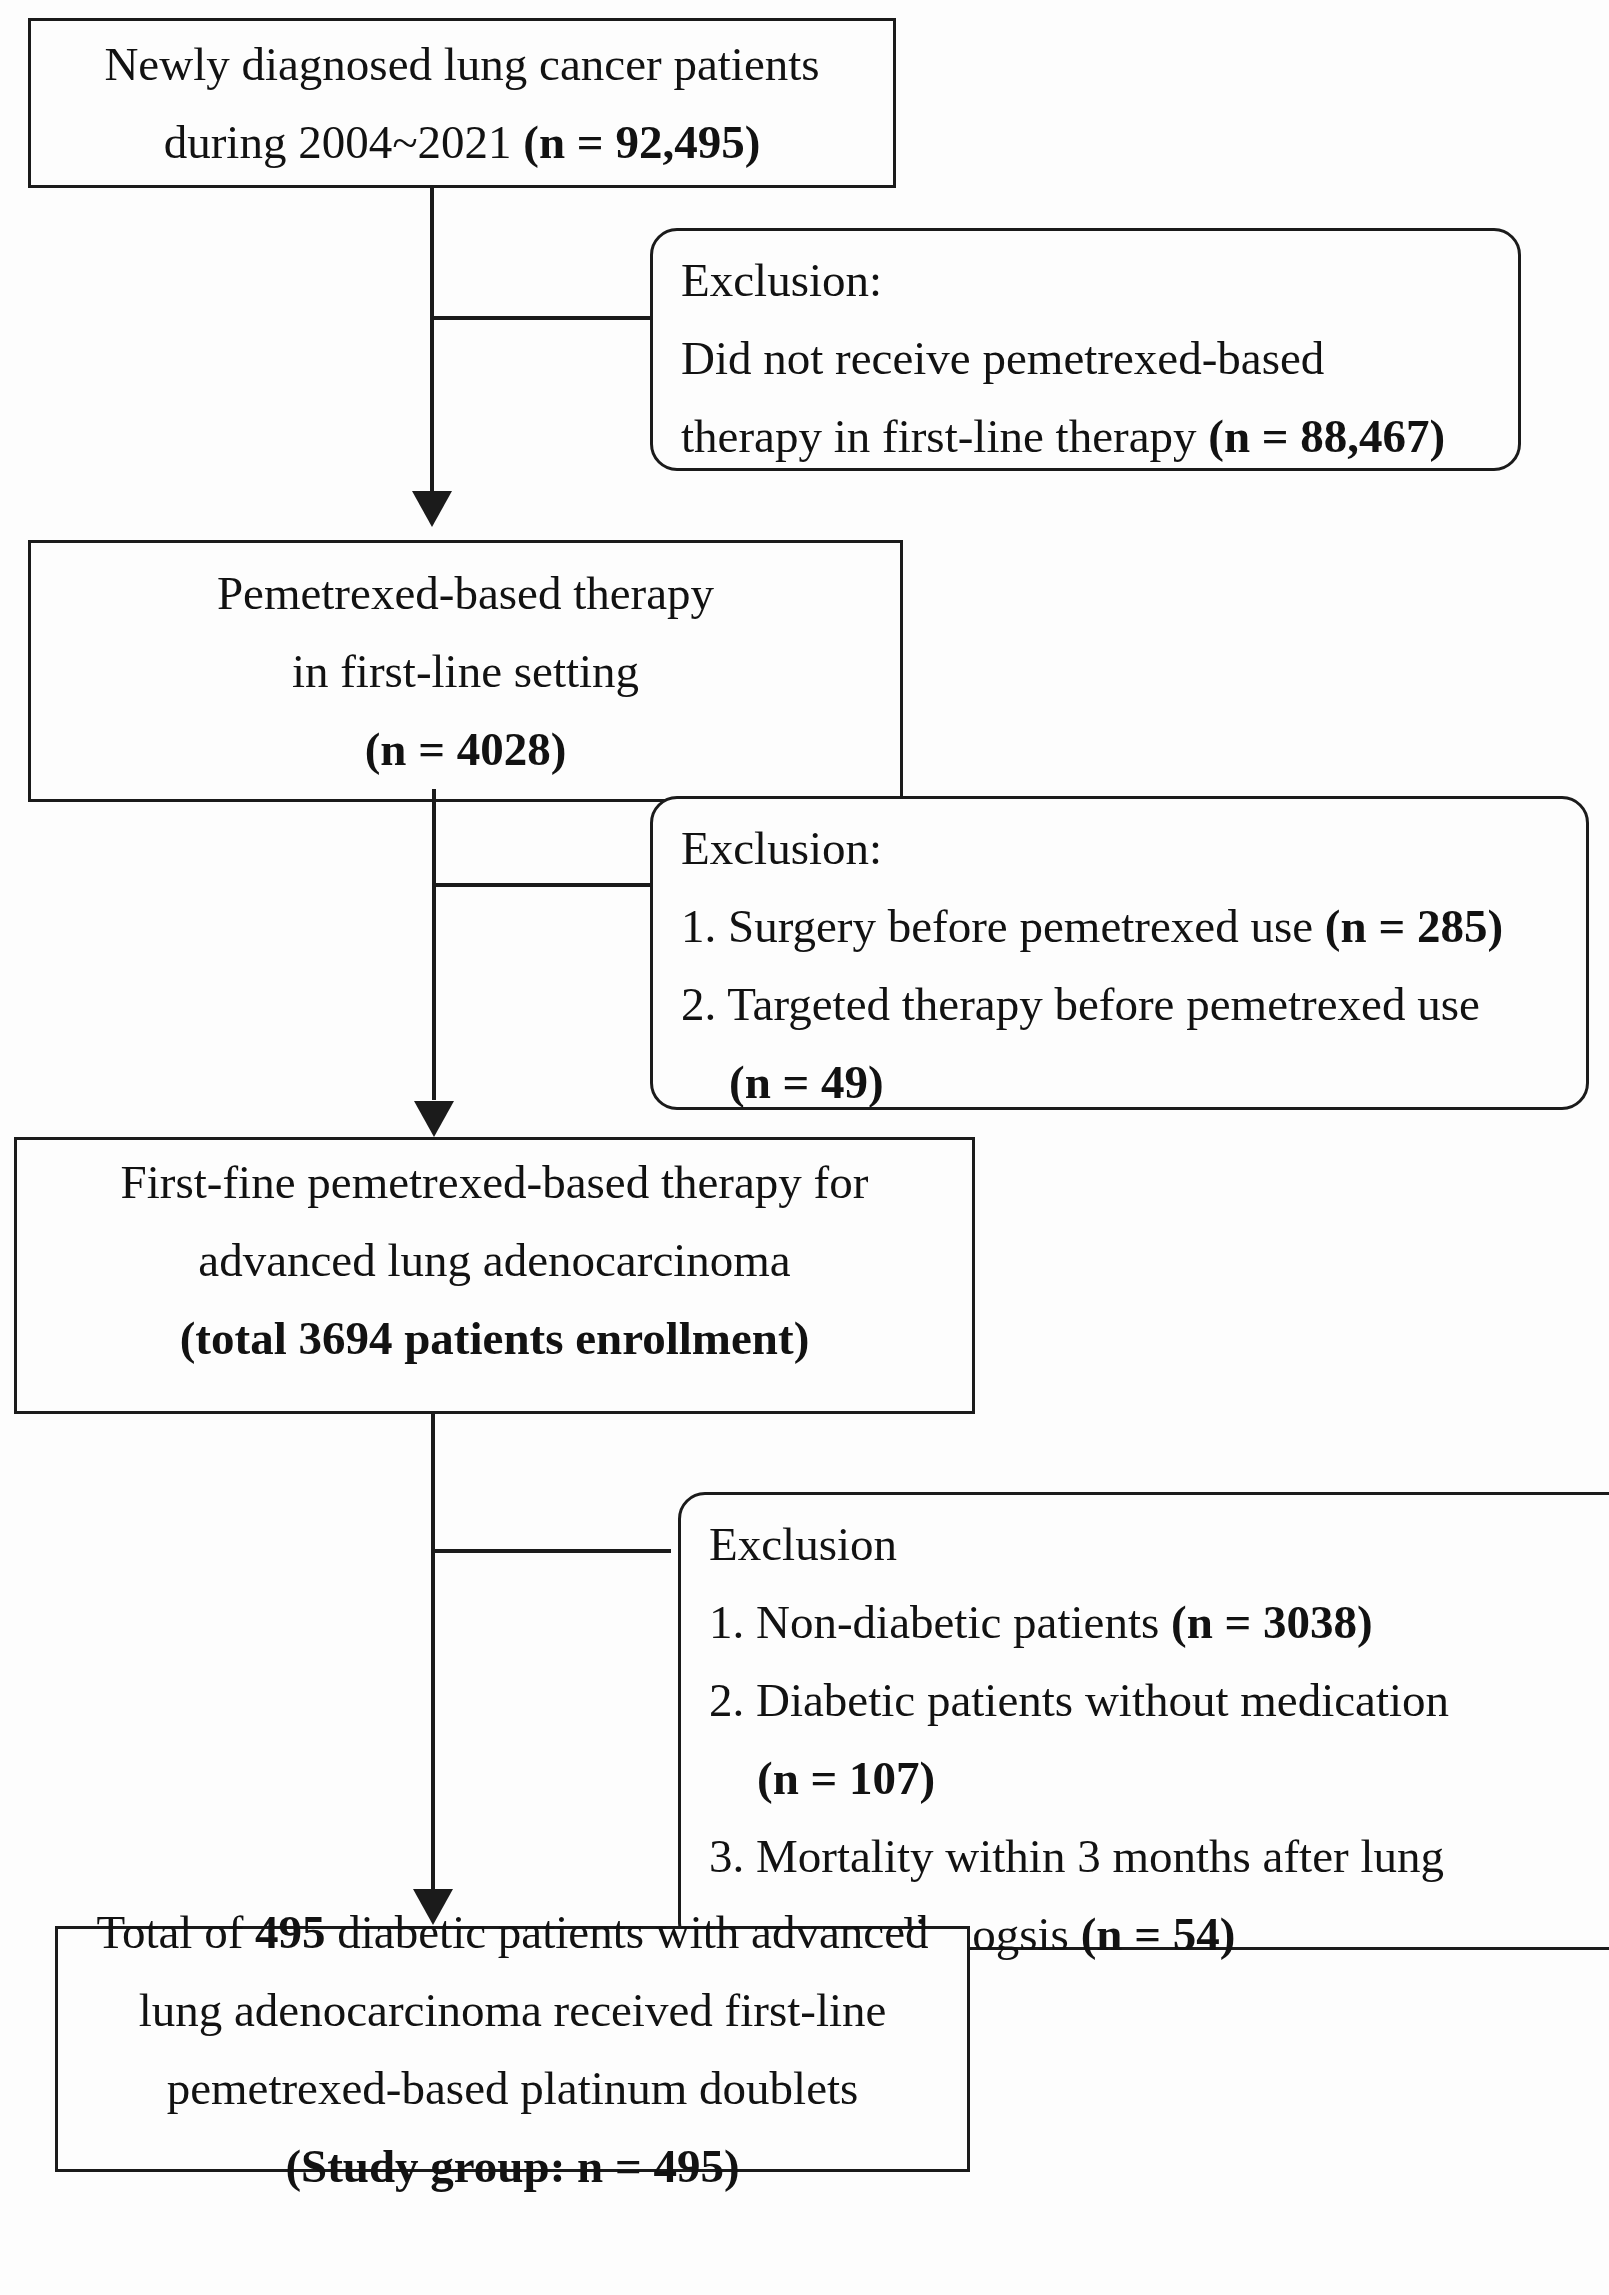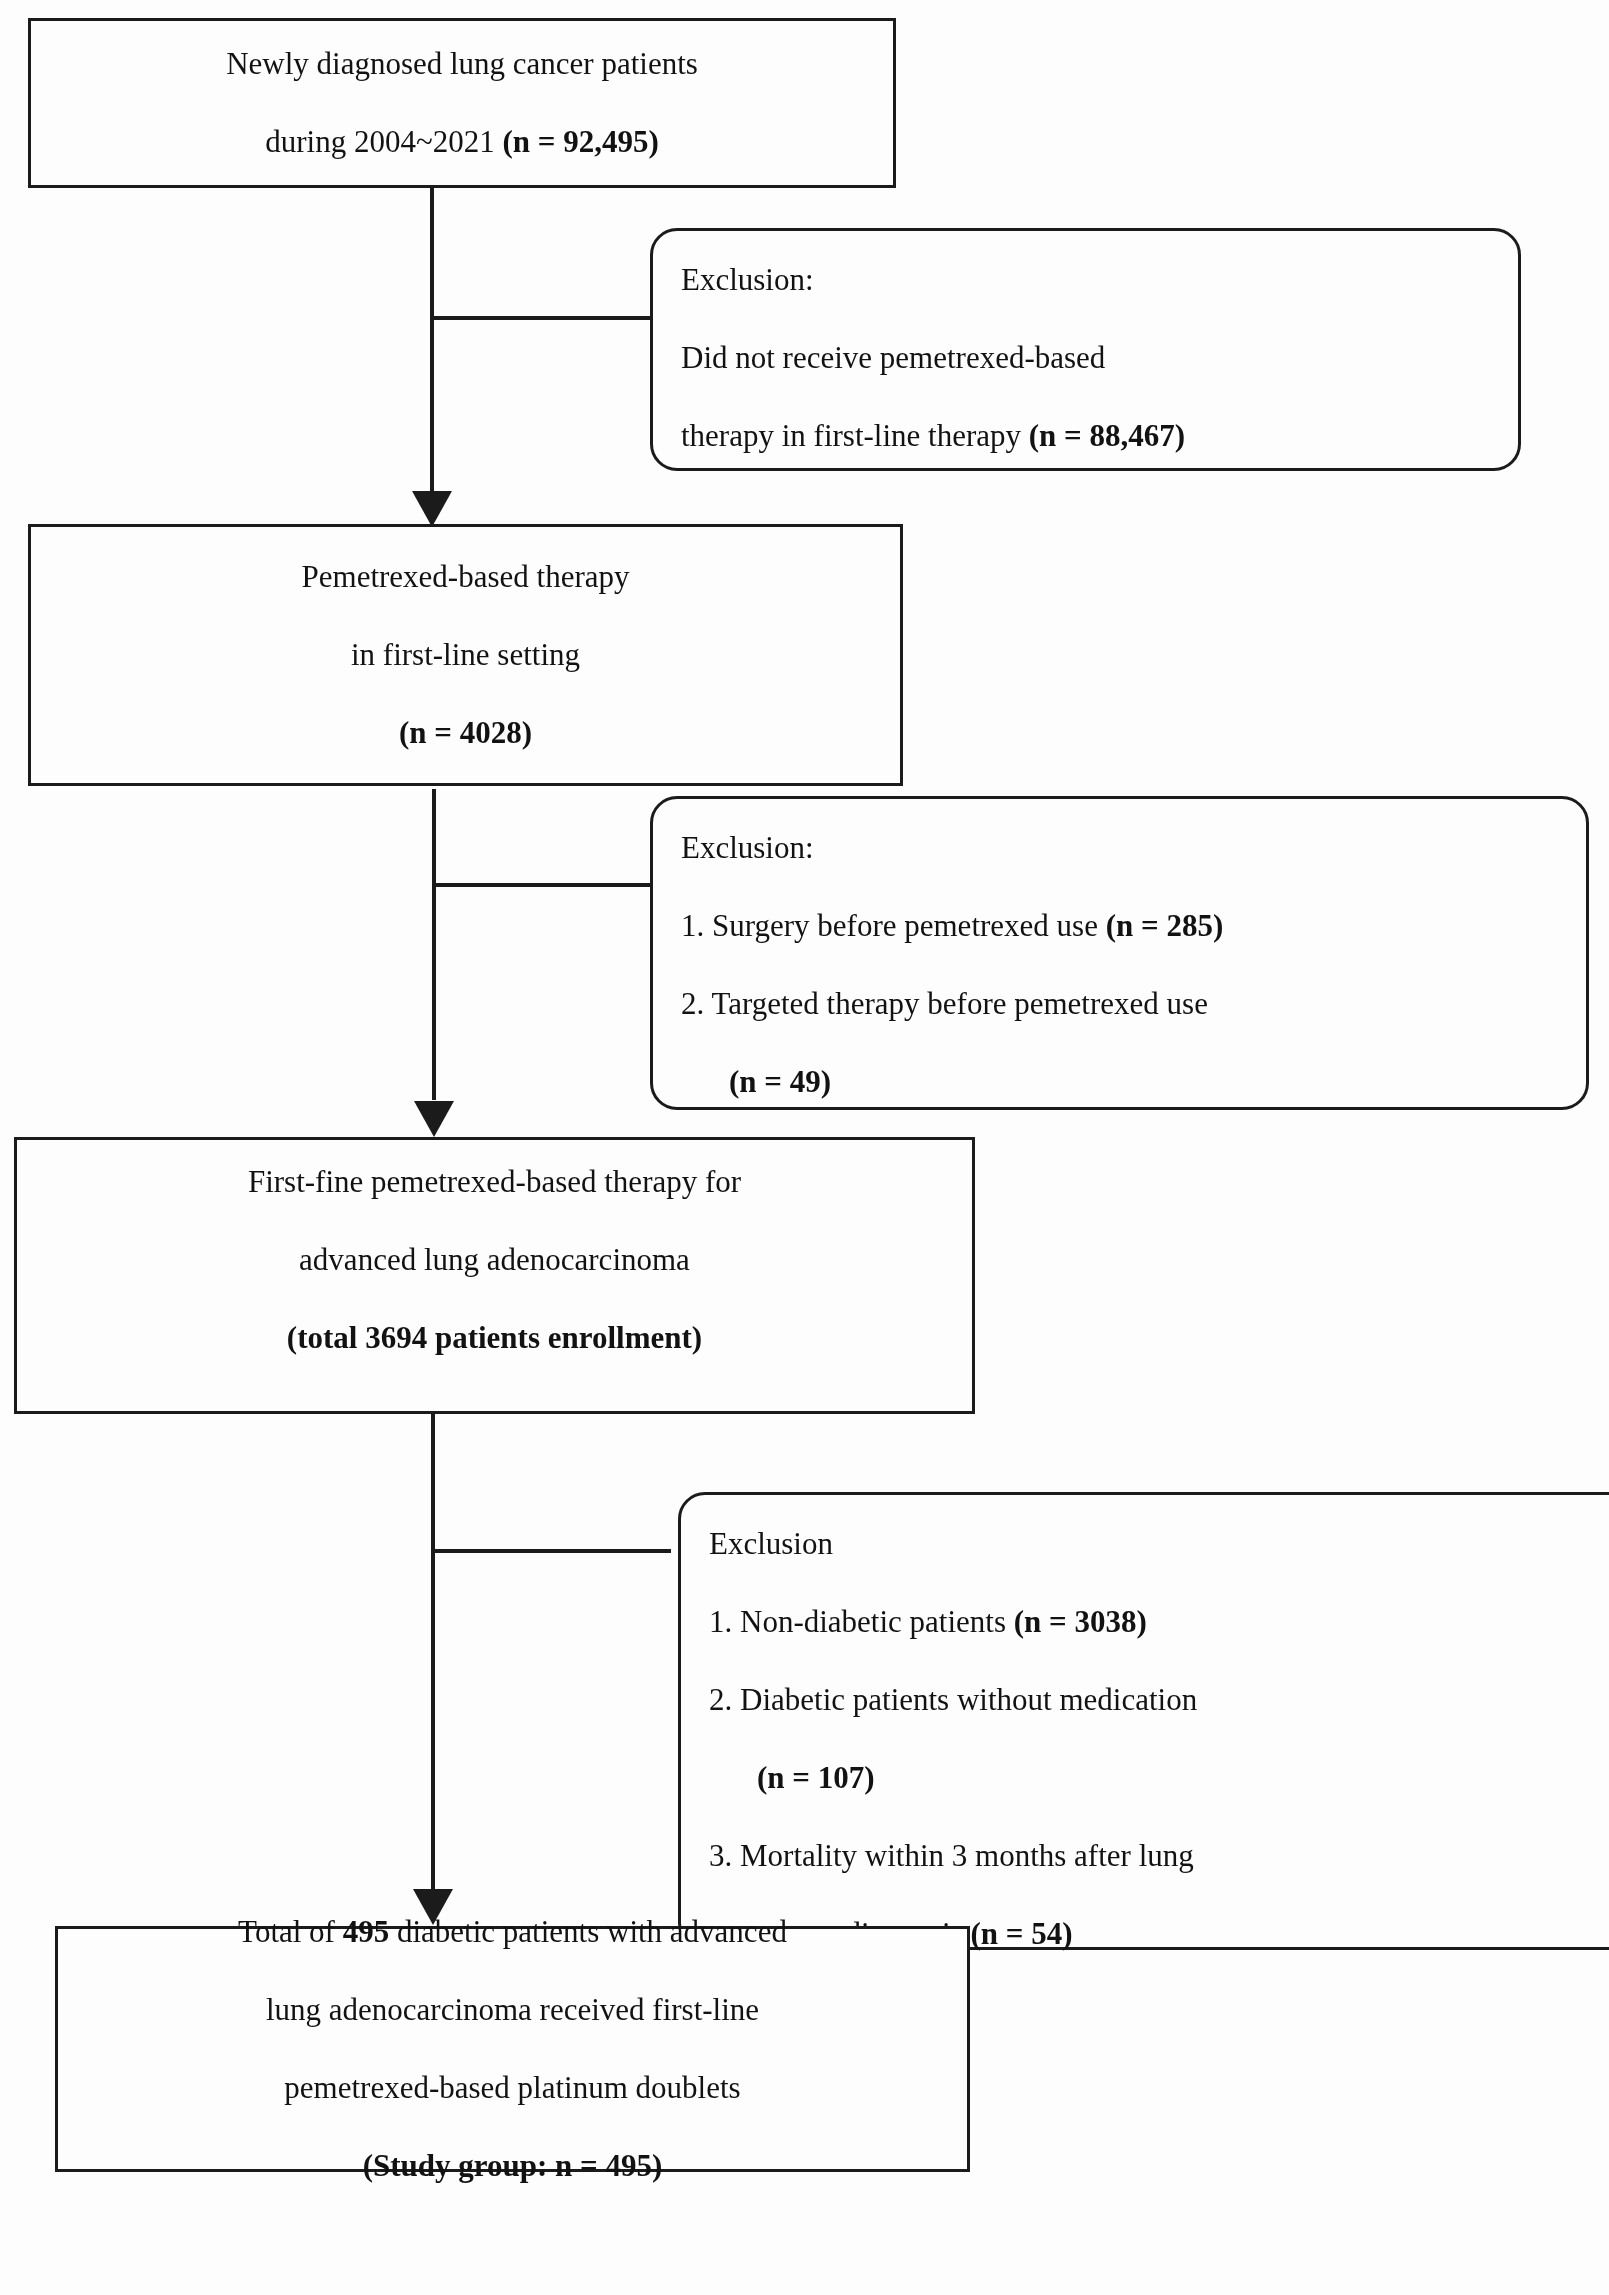--- a/index.html
+++ b/index.html
@@ -14,21 +14,21 @@
     font-family:"Liberation Serif","DejaVu Serif",serif;
     color:var(--text);
     position:relative;
     overflow:hidden;
   }
   .box{
     position:absolute;
     border:3.7px solid var(--line);
     background:var(--background);
     box-sizing:border-box;
-    font-size:31px;
+    font-size:47px;
   }
   .center{
     display:flex;flex-direction:column;justify-content:center;
     text-align:center;
   }
   .excl{
     padding:9.8px 22px 0 28px;
     text-align:left;
     border-radius:27px;
   }
@@ -41,21 +41,21 @@
   .vline{position:absolute;width:4.3px;background:var(--line);}
   .hline{position:absolute;height:4.3px;background:var(--line);}
   .arrow{
     position:absolute;width:0;height:0;
     border-left:20px solid transparent;
     border-right:20px solid transparent;
     border-top:36px solid var(--line);
   }
   #box1{left:28px;top:18.4px;width:868px;height:170px;}
   #excl1{left:650px;top:228px;width:871px;height:243px;}
-  #box2{left:28px;top:524px;width:875px;height:262px;}
+  #box2{left:28px;top:540px;width:875px;height:262px;}
   #excl2{left:650px;top:796px;width:939px;height:314px;}
   #box3{left:14px;top:1137px;width:961px;height:277px;padding-bottom:31px;}
   #excl3{left:666px;top:1492px;width:1032px;height:458px;margin-left:12px;}
   #box4{left:55px;top:1926px;width:915px;height:246px;}
   #v1{left:430px;top:188px;height:307px;}
   #h1{left:432px;top:316px;width:219px;}
   #a1{left:412px;top:491px;}
   #v2{left:432px;top:789px;height:311px;}
   #h2{left:435px;top:883px;width:225px;}
   #a2{left:414px;top:1101px;}

